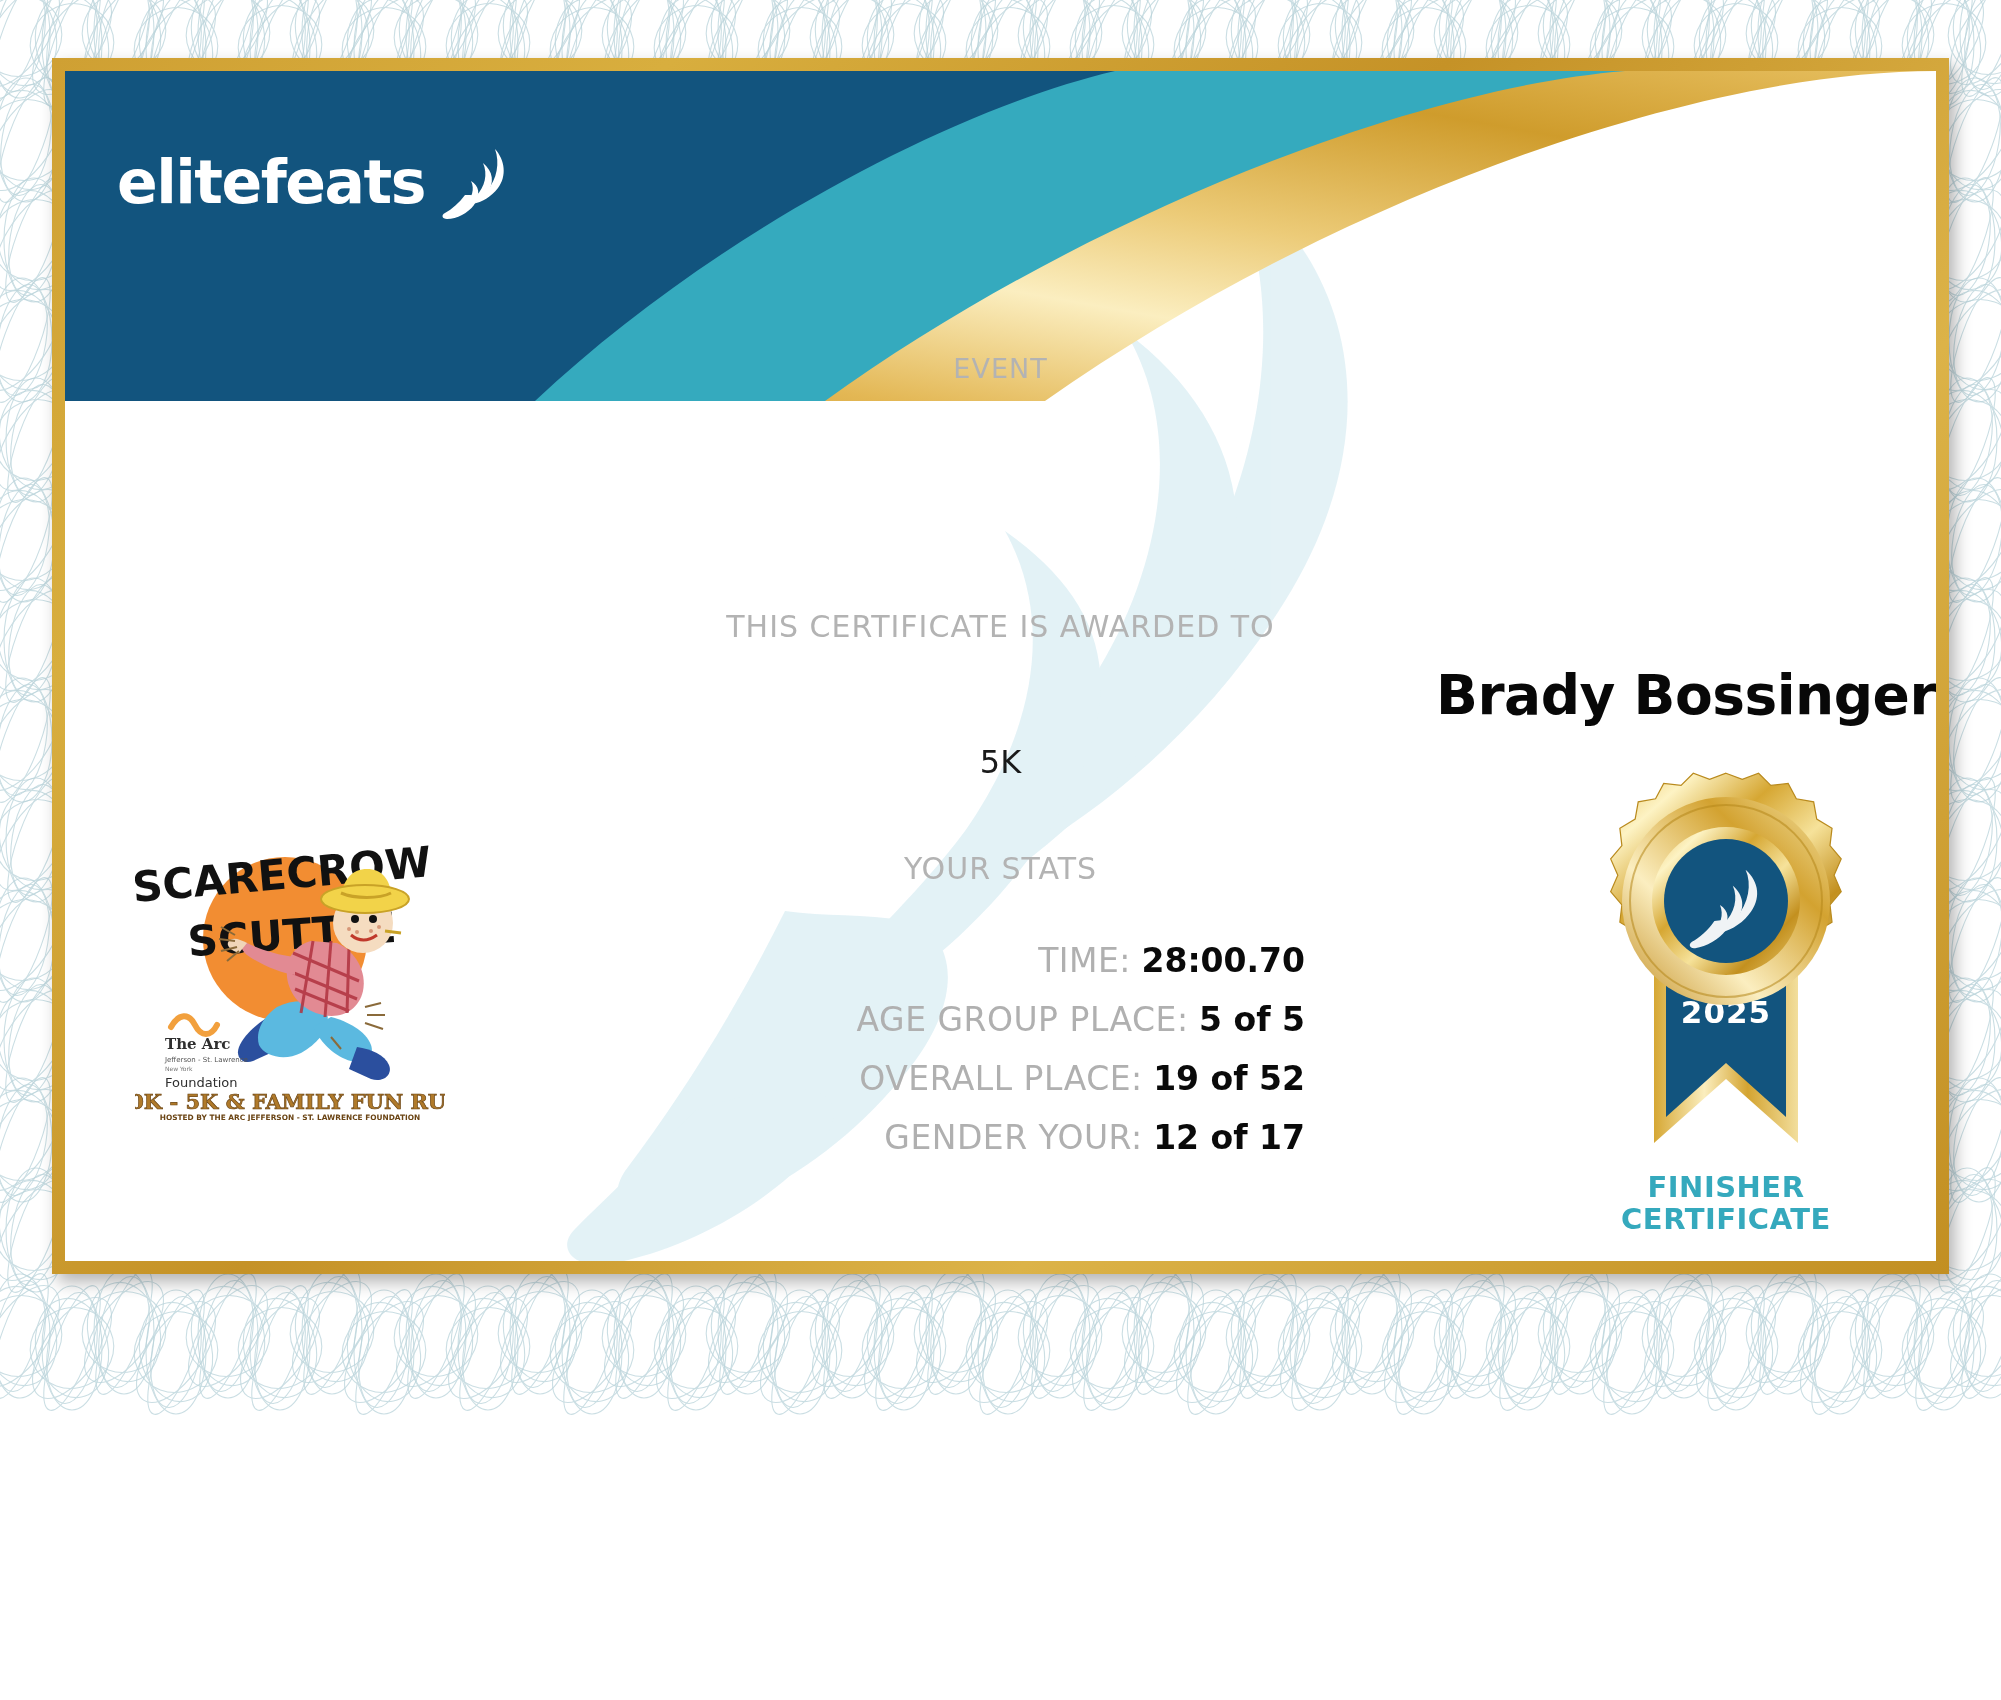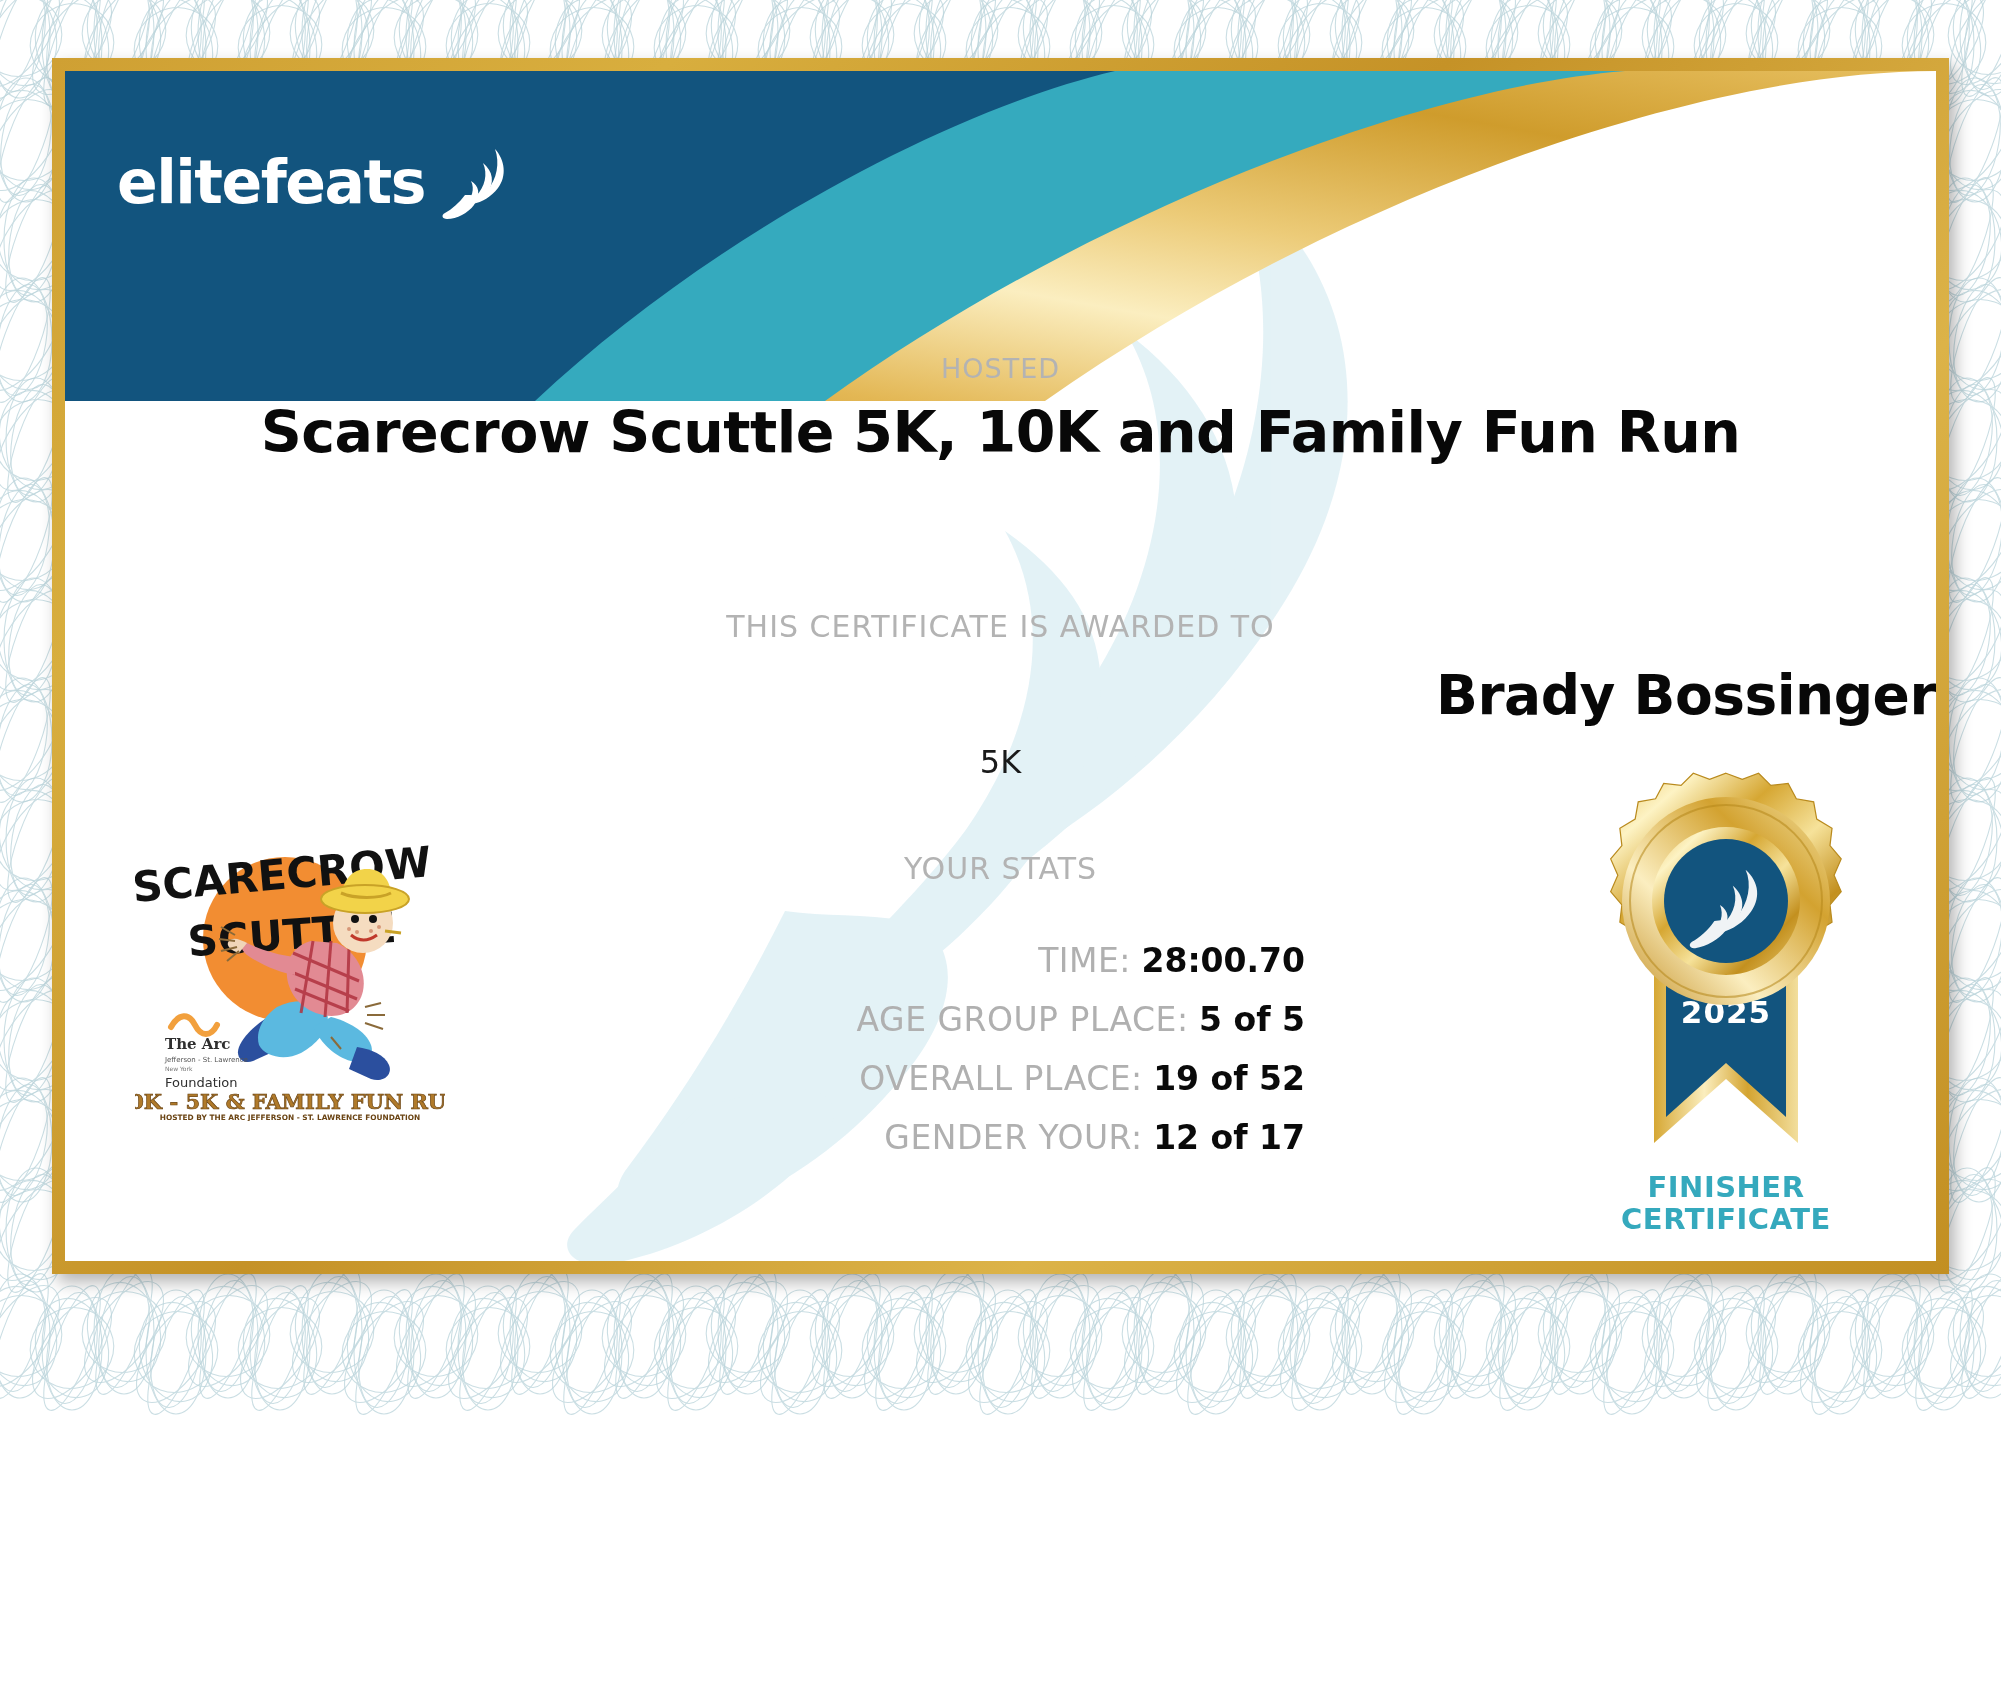--- a/index.html
+++ b/index.html
@@ -400,23 +400,22 @@
             <path d="M58 6 C63 20 60 36 50 48 C46 53 41 57 36 61 C45 59 54 54 61 45 C70 33 68 17 58 6 Z"></path>
             <path d="M46 20 C51 31 48 44 39 53 C35 57 30 61 25 64 C34 63 43 58 50 50 C58 40 56 28 46 20 Z"></path>
             <path d="M34 38 C38 46 35 55 28 62 C24 66 19 69 14 72 C22 71 31 66 37 59 C44 51 42 43 34 38 Z"></path>
             <path d="M28 52 C22 60 15 66 8 70 C4 72 5 76 10 76 C20 76 31 70 37 62 C41 56 39 52 33 52 Z"></path>
           </g>
         </svg>
       </div>
 
       <div id="content">
 
-        <div id="event-label" class="label-muted">HOSTED</div>
-
-        <div id="event-title">Scarecrow Scuttle 5K, 10K and Family Fun Run</div>
+        <div id="event-label" class="label-muted">EVENT</div>
+
 
         <div id="awarded-label" class="label-muted">THIS CERTIFICATE IS AWARDED TO</div>
 
         <div id="recipient-name">Brady Bossinger</div>
 
         <div id="race-distance">5K</div>
 
         <div id="stats-label" class="label-muted">YOUR STATS</div>
 
         <div id="stats-list">

